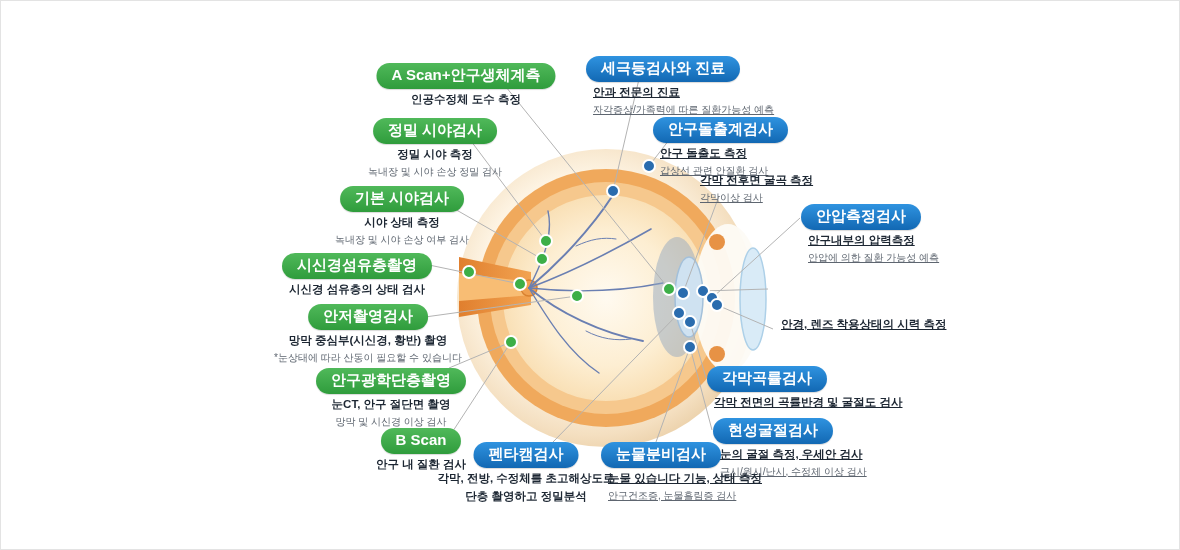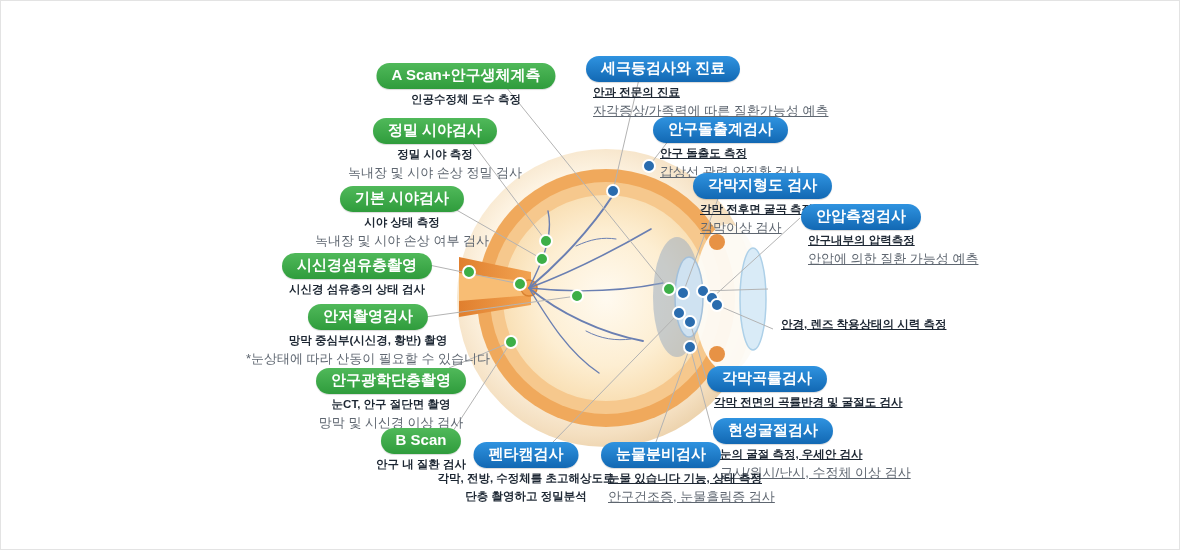--- a/index.html
+++ b/index.html
@@ -6,21 +6,21 @@
   body{font-family:"Liberation Sans","DejaVu Sans",sans-serif;}
   #canvas{position:relative;width:1178px;height:548px;background:#fff;border:1px solid #e3e3e3;overflow:hidden;}
   #eye-svg{position:absolute;left:0;top:0;z-index:1;}
   .label{position:absolute;z-index:3;display:flex;flex-direction:column;gap:3px;}
   .label.centered{transform:translateX(-50%);align-items:center;}
   .label.leftal{align-items:flex-start;}
   .pill{font-size:15px;font-weight:bold;color:#fff;padding:3px 15px 4px 15px;border-radius:15px;white-space:nowrap;line-height:1.25;box-shadow:0 1px 1px rgba(0,0,0,.15);}
   .pill.green{background:linear-gradient(#50b95a,#2f9c3c);}
   .pill.blue{background:linear-gradient(#2f93e0,#1268b3);}
   .sub-bold{font-size:11.5px;font-weight:bold;color:#1d2733;white-space:nowrap;line-height:1.3;}
-  .sub-gray{font-size:13px;color:#5e6670;white-space:nowrap;line-height:1.3;}
+  .sub-gray{font-size:10px;color:#5e6670;white-space:nowrap;line-height:1.3;}
   .label.leftal .sub-bold,.label.leftal .sub-gray{margin-left:7px;text-decoration:underline;}
 </style>
 </head>
 <body>
 
 <div id="canvas">
 
   <svg id="eye-svg" width="1178" height="548" viewBox="0 0 1178 548">
     <defs>
       <radialGradient id="sclera" cx="45%" cy="45%" r="60%">
@@ -153,21 +153,20 @@
     <div class="pill blue">세극등검사와 진료</div>
     <div class="sub-bold">안과 전문의 진료</div>
     <div class="sub-gray">자각증상/가족력에 따른 질환가능성 예측</div>
   </div>
   <div class="label leftal" style="left:652px;top:116px">
     <div class="pill blue">안구돌출계검사</div>
     <div class="sub-bold">안구 돌출도 측정</div>
     <div class="sub-gray">갑상선 관련 안질환 검사</div>
   </div>
   <div class="label leftal" style="left:692px;top:172px">
-    <div class="pill blue">각막지형도 검사</div>
     <div class="sub-bold">각막 전후면 굴곡 측정</div>
     <div class="sub-gray">각막이상 검사</div>
   </div>
   <div class="label leftal" style="left:800px;top:203px">
     <div class="pill blue">안압측정검사</div>
     <div class="sub-bold">안구내부의 압력측정</div>
     <div class="sub-gray">안압에 의한 질환 가능성 예측</div>
   </div>
   <div class="label leftal" style="left:773px;top:316px">
     <div class="sub-bold">안경, 렌즈 착용상태의 시력 측정</div>

